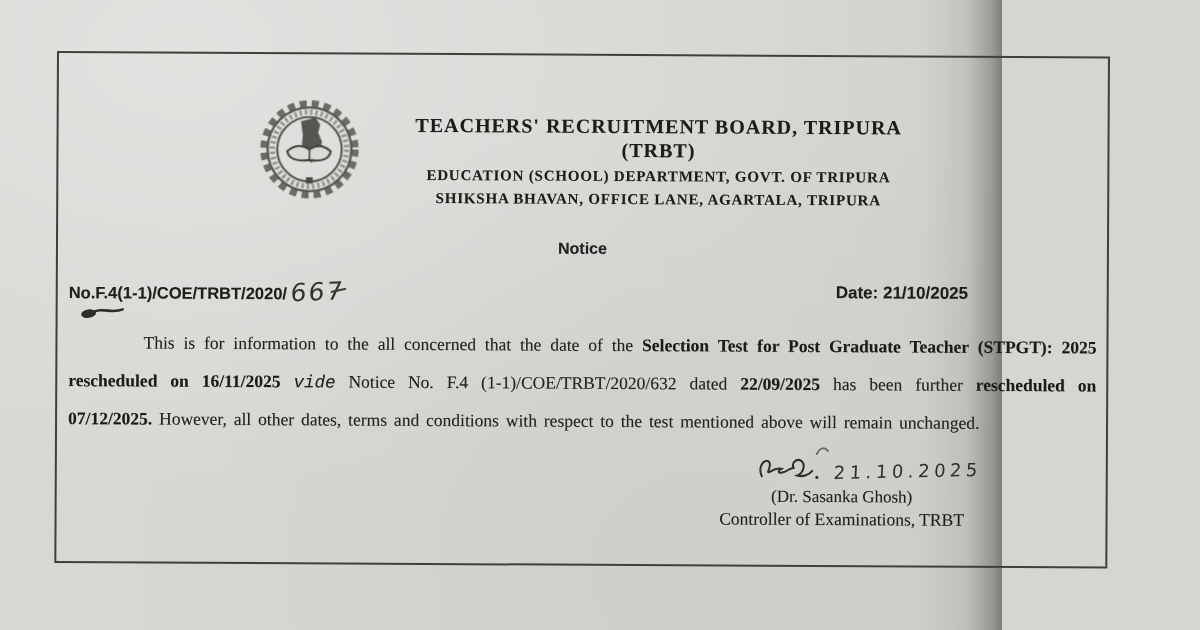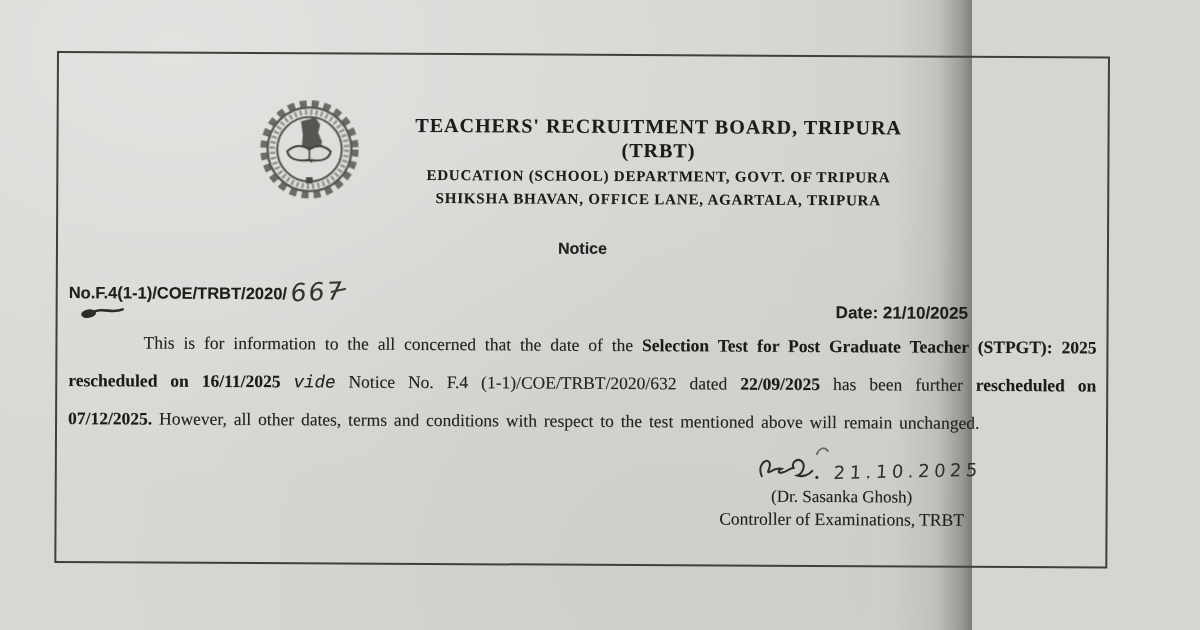--- a/index.html
+++ b/index.html
@@ -8,20 +8,21 @@
     font-family:"Liberation Serif",serif;
     background:#d5d6d2;
   }
   .page{
     position:relative;width:972px;height:630px;
     background:
       radial-gradient(ellipse at 18% 8%, rgba(255,255,255,0.28), rgba(255,255,255,0) 55%),
       radial-gradient(ellipse at 70% 90%, rgba(0,0,0,0.04), rgba(0,0,0,0) 60%),
       linear-gradient(90deg, #d7d8d4 0%, #d6d7d3 78%, #d2d3cf 92%, #c2c3bf 96.5%, #9a9b97 99%, #7e7f7b 100%),
       #d5d6d2;
+    padding-left: 30px;
   }
   .frame{
     position:absolute;left:57px;top:51px;width:1049px;height:508px;
     border:2px solid #3f3f3c;
     transform:rotate(0.3deg);
     transform-origin:0 0;
     color:#222220;
     text-shadow:0.3px 0.3px 0.6px rgba(55,55,50,0.35);
   }
   .seal{position:absolute;left:198px;top:42px;width:106px;height:106px;filter:blur(0.3px);opacity:0.92;}
@@ -39,21 +40,21 @@
   }
   .hw-667{
     display:inline-block;position:relative;top:1px;margin-left:4px;
     font-family:"DejaVu Sans",sans-serif;font-weight:normal;font-size:25px;
     color:#33332f;transform:skewX(-8deg) rotate(-3deg);letter-spacing:2px;
     text-shadow:none;
   }
   .seven-cross{position:absolute;right:-1px;top:13px;width:15px;height:2.2px;background:#3a3a36;transform:rotate(-10deg);}
   .date-line{
     position:absolute;left:778px;top:226px;
-    font-family:"Liberation Sans",sans-serif;font-weight:bold;font-size:17px;color:#1e1e1c;margin-top:20px;
+    font-family:"Liberation Sans",sans-serif;font-weight:bold;font-size:17px;color:#1e1e1c;
   }
   .pen-arrow{position:absolute;left:22px;top:250px;width:46px;height:22px;}
   .body-text{
     position:absolute;left:11px;top:271px;width:1028px;margin:0;
     font-size:17.5px;line-height:37.5px;color:#232321;
     text-align:justify;text-indent:75px;word-spacing:2.5px;
   }
   .run-b{font-weight:bold;color:#1b1b19;}
   .run-i{font-style:italic;font-family:Liberation Mono, monospace;}
   .stray-mark{position:absolute;left:758px;top:388px;width:18px;height:12px;opacity:0.8;}

